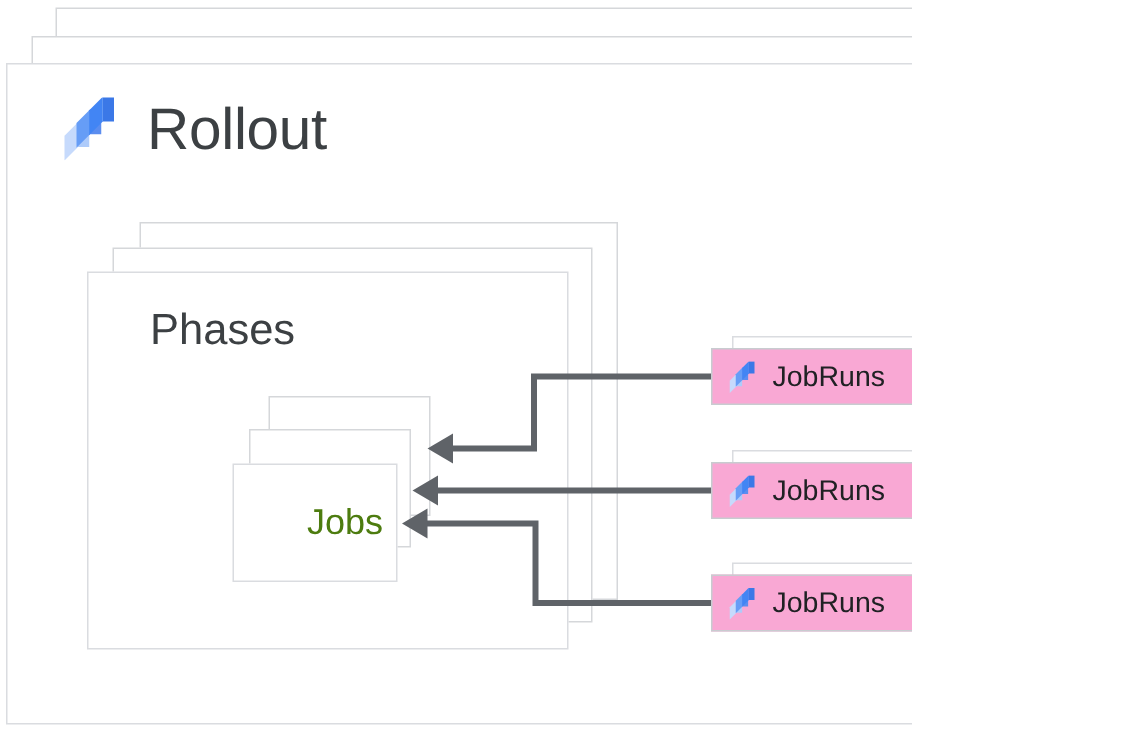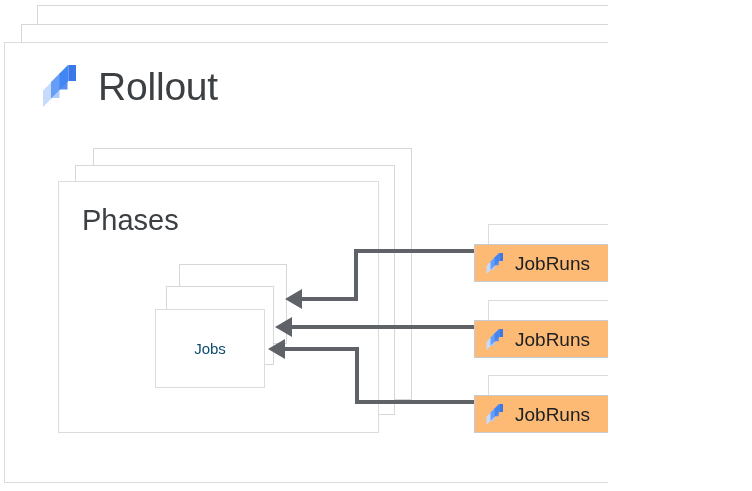--- a/index.html
+++ b/index.html
@@ -54,21 +54,21 @@
     white-space: nowrap;
   }
 
   
   .phases-back-2 { left: 93px; top: 148px; width: 319px; height: 252px; z-index: 4; }
   .phases-back-1 { left: 75px; top: 165px; width: 320px; height: 250px; z-index: 5; }
   .phases-front  { left: 58px; top: 181px; width: 321px; height: 252px; z-index: 6; }
 
   .phases-title {
     position: absolute;
-    left: 82px;
+    left: 100px;
     top: 206px;
     font-size: 29px;
     line-height: 1;
     color: #3c4043;
     font-weight: 400;
     z-index: 9;
     white-space: nowrap;
   }
 
   
@@ -78,24 +78,25 @@
 
   .jobs-label {
     position: absolute;
     left: 155px;
     top: 309px;
     width: 110px;
     height: 79px;
     display: flex;
     align-items: center;
     justify-content: center;
-    font-size: 15px;
-    color: #0c4a6e;
+    font-size: 24px;
+    color: #4d7c0f;
     z-index: 10;
     white-space: nowrap;
+    padding-left: 20px;
   }
 
   
   #connectors {
     position: absolute;
     left: 0;
     top: 0;
     width: 752px;
     height: 491px;
     z-index: 11;
@@ -113,28 +114,27 @@
     background: #ffffff;
     border: 1px solid #dadce0;
     box-sizing: border-box;
   }
   .jobruns-card {
     position: absolute;
     left: 0;
     top: 0;
     width: 159px;
     height: 38px;
-    background: #fdba74;
+    background: #f9a8d4;
     border: 1px solid #c8ccd0;
     box-sizing: border-box;
     display: flex;
     align-items: center;
     padding-left: 10px;
     gap: 9px;
-    margin-top: 12px;
   }
   .jobruns-label {
     font-size: 19px;
     color: #202124;
     line-height: 1;
     white-space: nowrap;
   }
 
   .g1 { left: 474px; top: 232px; }
   .g2 { left: 474px; top: 308px; }

